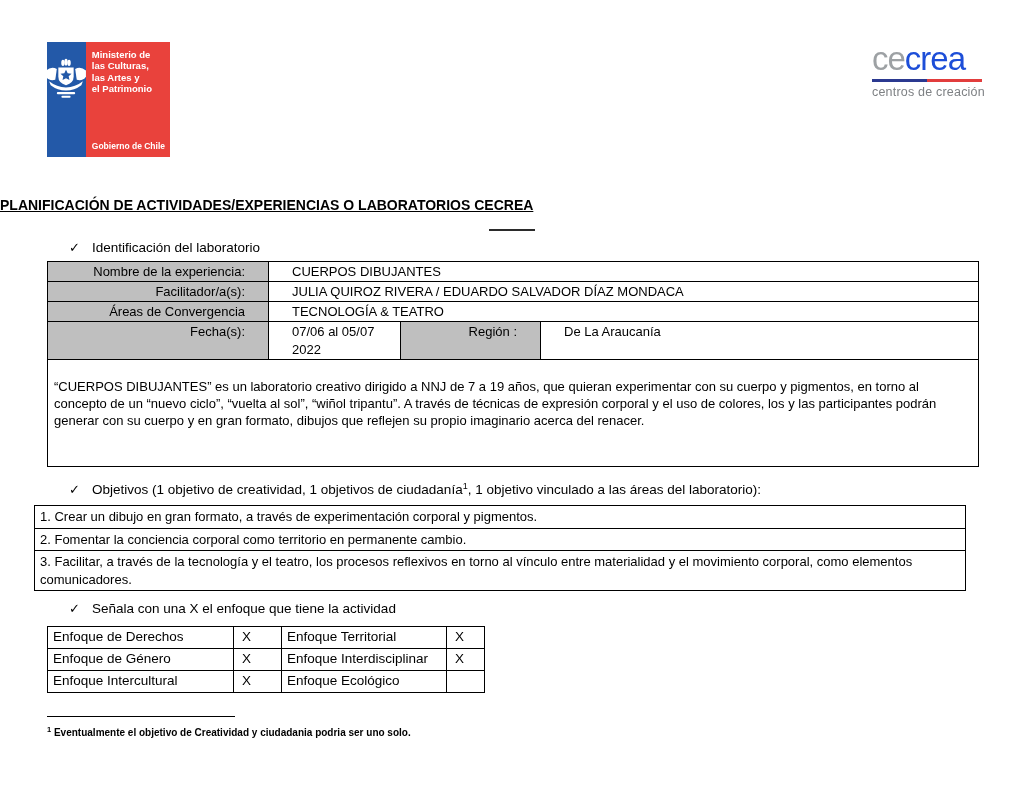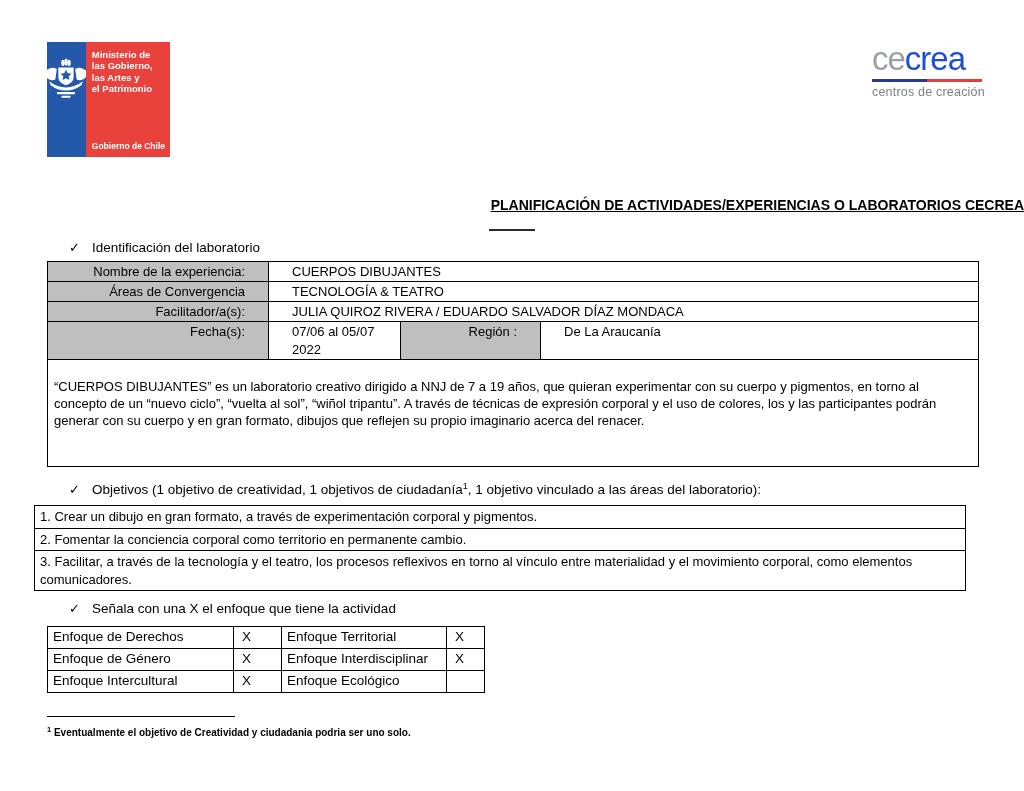--- a/index.html
+++ b/index.html
@@ -23,21 +23,21 @@
   .cecrea-word { font-size:33px; line-height:1; letter-spacing:-1px; }
   .cecrea-word .ce { color:#9DA1A4;margin-top:24px; }
   .cecrea-word .crea { color:#1d4ed8; font-weight:normal; }
   .cecrea-line { display:flex; height:3px; margin-top:4px; width:110px; }
   .cecrea-line .half { flex:1; }
   .cecrea-line .blue { background:#2B3990; }
   .cecrea-line .red  { background:#E23D3D; }
   .cecrea-tag { font-size:12.5px; color:#7E8184; margin-top:3px; letter-spacing:0.2px; white-space:nowrap; }
 
   
-  .doc-title { position:absolute; top:197px; left:0; width:100%; text-align:right;
+  .doc-title { position:absolute; top:197px; left:0; width:100%; text-align:left;
                font-size:14px; font-weight:bold; text-decoration:underline; }
   .title-dash { position:absolute; top:229px; left:489px; width:46px; border-top:2px solid #2b2b2b; }
 
   
   .check-line { position:absolute; left:69px; font-size:13.5px; display:flex; gap:12px; white-space:nowrap; }
   .check-line .check { font-size:13px; }
   .check-line sup { font-size:9px; line-height:0; }
   .cl-1 { top:240px; }
   .cl-2 { top:482px; }
   .cl-3 { top:601px; }
@@ -82,21 +82,21 @@
           <path d="M56 16 q-7 -6 -14 -2 l2 14 q8 2 12 -4 Z"></path>
           <path d="M8 30 q10 8 22 8 q12 0 22 -8 l-2 5 q-9 7 -20 7 q-11 0 -20 -7 Z"></path>
           <rect x="18" y="44" width="24" height="3" rx="1.5"></rect>
           <rect x="24" y="49" width="12" height="2.5" rx="1.2"></rect>
         </g>
       </svg>
     </div>
     <div class="gov-red">
       <div class="gov-lines">
         <div>Ministerio de</div>
-        <div>las Gobierno,</div>
+        <div>las Culturas,</div>
         <div>las Artes y</div>
         <div>el Patrimonio</div>
       </div>
       <div class="gov-footer">Gobierno de Chile</div>
     </div>
   </div>
 
   <div class="cecrea">
     <div class="cecrea-word">
       <span class="ce">ce</span><span class="crea">crea</span>
@@ -122,26 +122,26 @@
         <col style="width:132px">
         <col style="width:140px">
         <col style="width:438px">
       </colgroup>
     <tbody>
         <tr class="r-small">
       <td class="lbl">Nombre de la experiencia:</td>
       <td colspan="3">CUERPOS DIBUJANTES</td>
     </tr>
     <tr class="r-small">
+      <td class="lbl">Facilitador/a(s):</td>
+      <td colspan="3">JULIA QUIROZ RIVERA / EDUARDO SALVADOR DÍAZ MONDACA</td>
+    </tr>
+    <tr class="r-small">
       <td class="lbl">Áreas de Convergencia</td>
       <td colspan="3">TECNOLOGÍA &amp; TEATRO</td>
-    </tr>
-    <tr class="r-small">
-      <td class="lbl">Facilitador/a(s):</td>
-      <td colspan="3">JULIA QUIROZ RIVERA / EDUARDO SALVADOR DÍAZ MONDACA</td>
     </tr>
     <tr>
       <td class="lbl">Fecha(s):</td>
       <td>
         <div>07/06 al 05/07</div>
         <div>2022</div>
       </td>
       <td class="lbl">Región :</td>
       <td>De La Araucanía</td>
     </tr>

